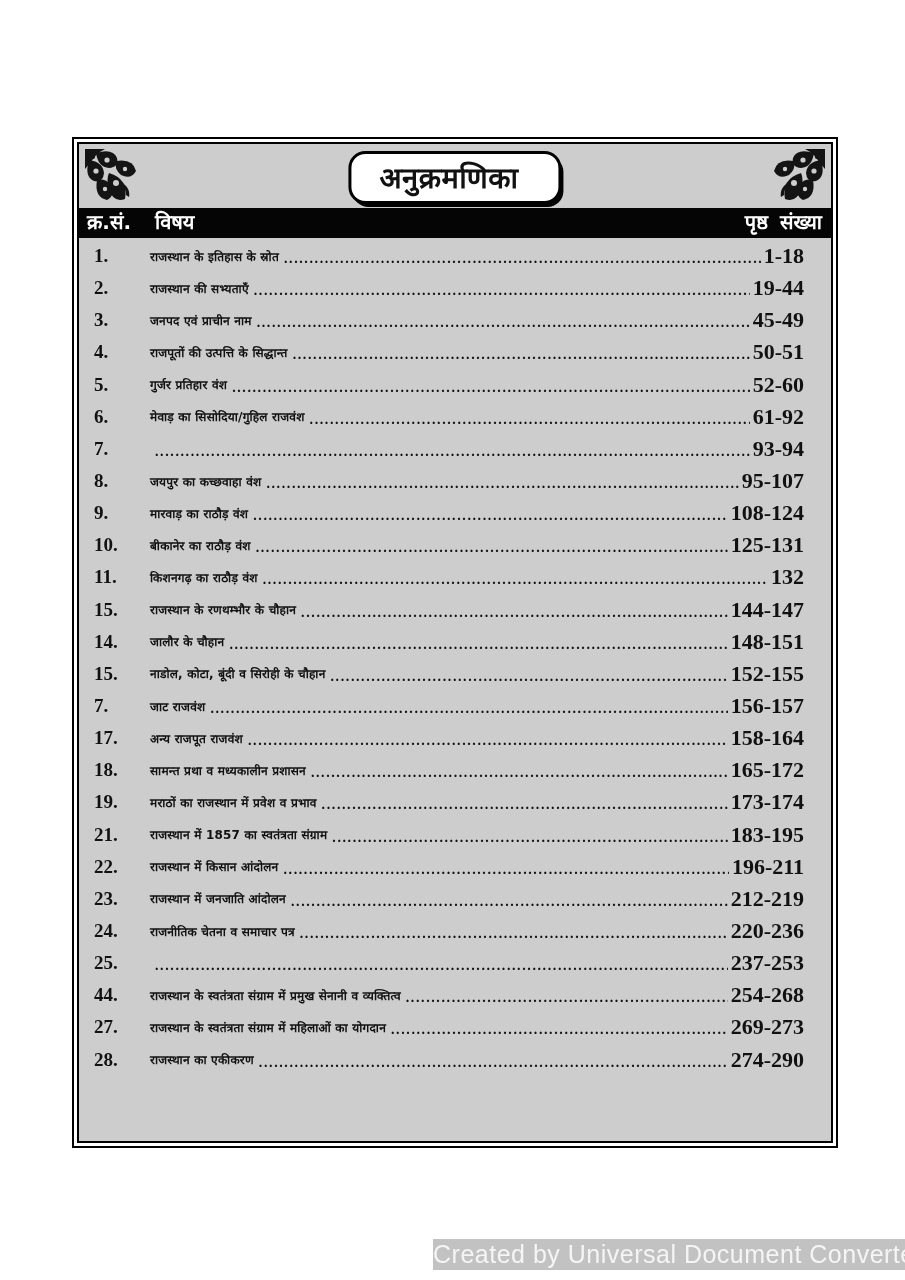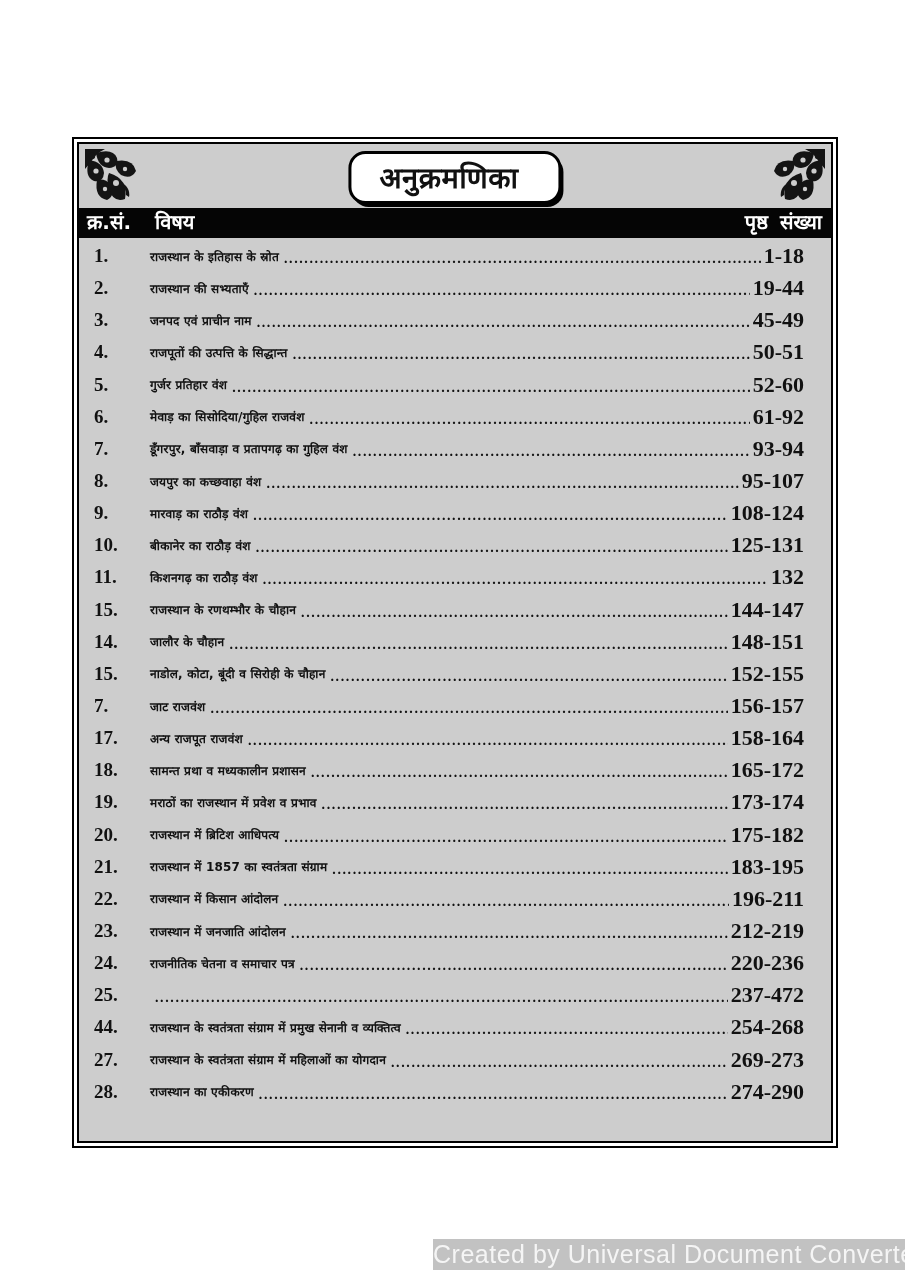--- a/index.html
+++ b/index.html
@@ -235,21 +235,20 @@
 
   <div class="toc-row">
     <span class="row-no">6.</span>
     <span class="row-subject">मेवाड़ का सिसोदिया/गुहिल राजवंश</span>
     <span class="leader"></span>
     <span class="row-pages">61-92</span>
   </div>
 
   <div class="toc-row">
     <span class="row-no">7.</span>
-    <span class="row-subject">डूँगरपुर, बाँसवाड़ा व प्रतापगढ़ का गुहिल वंश</span>
     <span class="leader"></span>
     <span class="row-pages">93-94</span>
   </div>
 
   <div class="toc-row">
     <span class="row-no">8.</span>
     <span class="row-subject">जयपुर का कच्छवाहा वंश</span>
     <span class="leader"></span>
     <span class="row-pages">95-107</span>
   </div>
@@ -318,26 +317,20 @@
     <span class="row-pages">165-172</span>
   </div>
 
   <div class="toc-row">
     <span class="row-no">19.</span>
     <span class="row-subject">मराठों का राजस्थान में प्रवेश व प्रभाव</span>
     <span class="leader"></span>
     <span class="row-pages">173-174</span>
   </div>
 
-  <div class="toc-row">
-    <span class="row-no">20.</span>
-    <span class="row-subject">राजस्थान में ब्रिटिश आधिपत्य</span>
-    <span class="leader"></span>
-    <span class="row-pages">175-182</span>
-  </div>
 
   <div class="toc-row">
     <span class="row-no">21.</span>
     <span class="row-subject">राजस्थान में 1857 का स्वतंत्रता संग्राम</span>
     <span class="leader"></span>
     <span class="row-pages">183-195</span>
   </div>
 
   <div class="toc-row">
     <span class="row-no">22.</span>
@@ -356,21 +349,21 @@
   <div class="toc-row">
     <span class="row-no">24.</span>
     <span class="row-subject">राजनीतिक चेतना व समाचार पत्र</span>
     <span class="leader"></span>
     <span class="row-pages">220-236</span>
   </div>
 
   <div class="toc-row">
     <span class="row-no">25.</span>
     <span class="leader"></span>
-    <span class="row-pages">237-472</span>
+    <span class="row-pages">237-253</span>
   </div>
 
   <div class="toc-row">
     <span class="row-no">44.</span>
     <span class="row-subject">राजस्थान के स्वतंत्रता संग्राम में प्रमुख सेनानी व व्यक्तित्व</span>
     <span class="leader"></span>
     <span class="row-pages">254-268</span>
   </div>
 
   <div class="toc-row">

